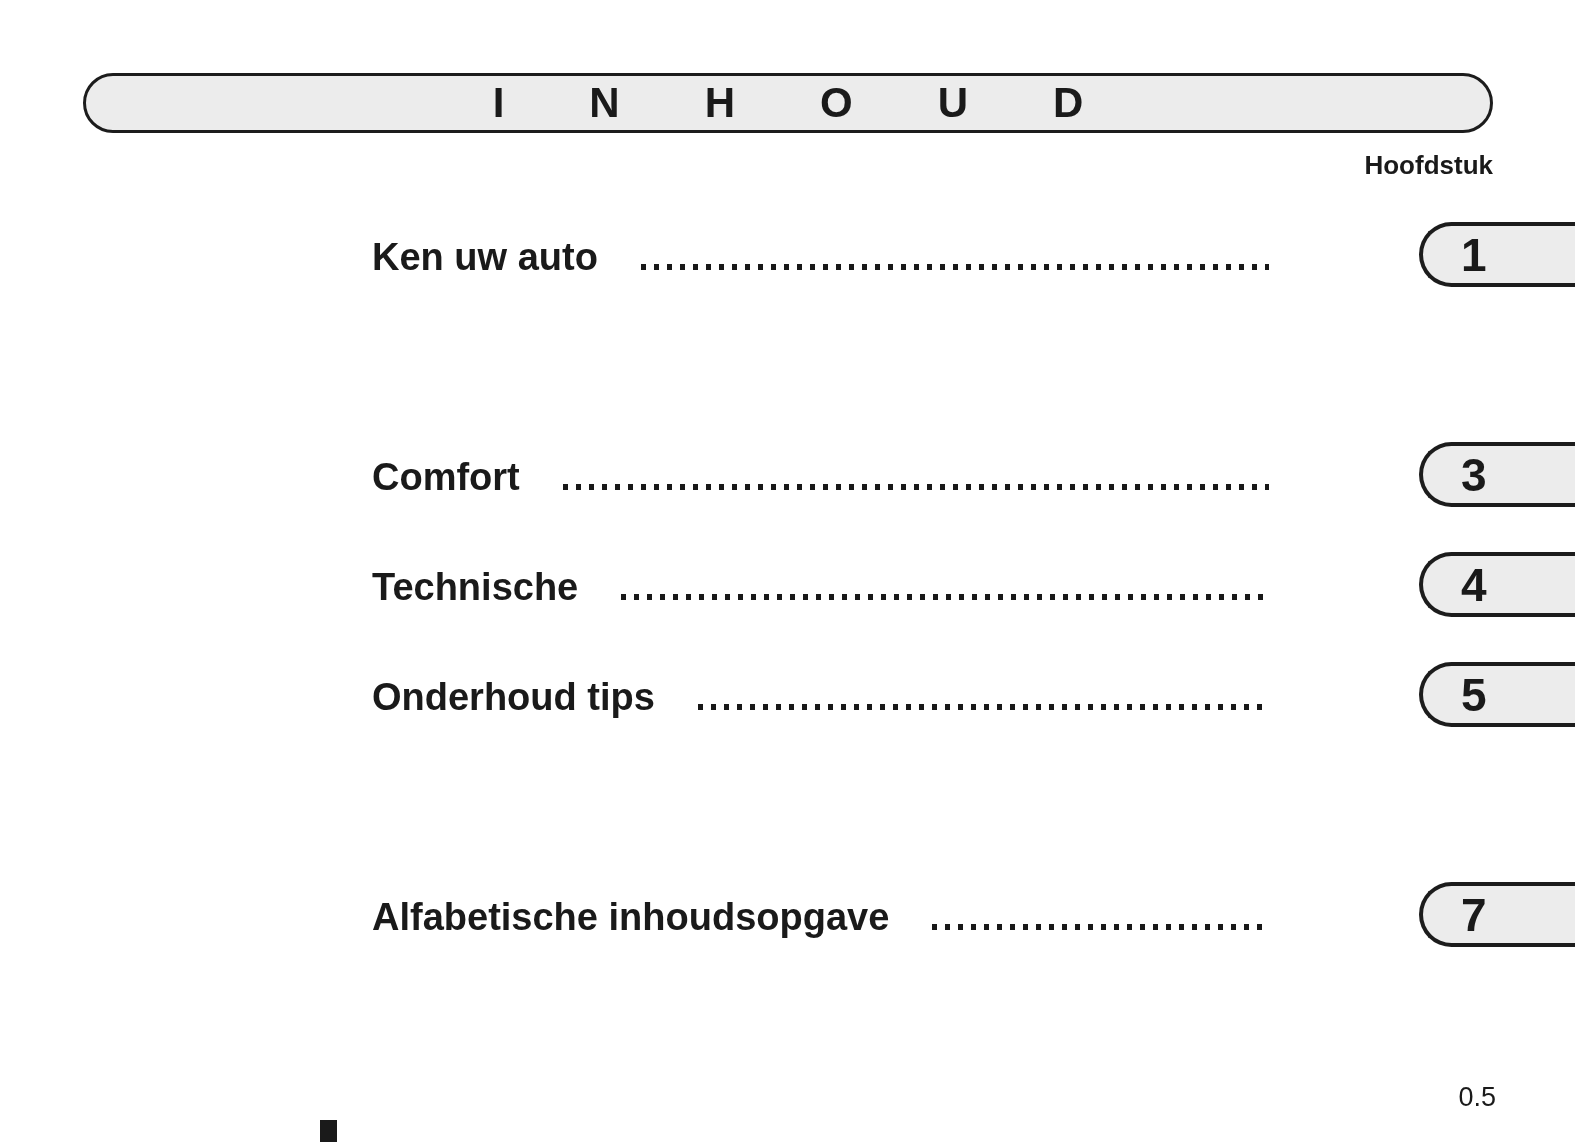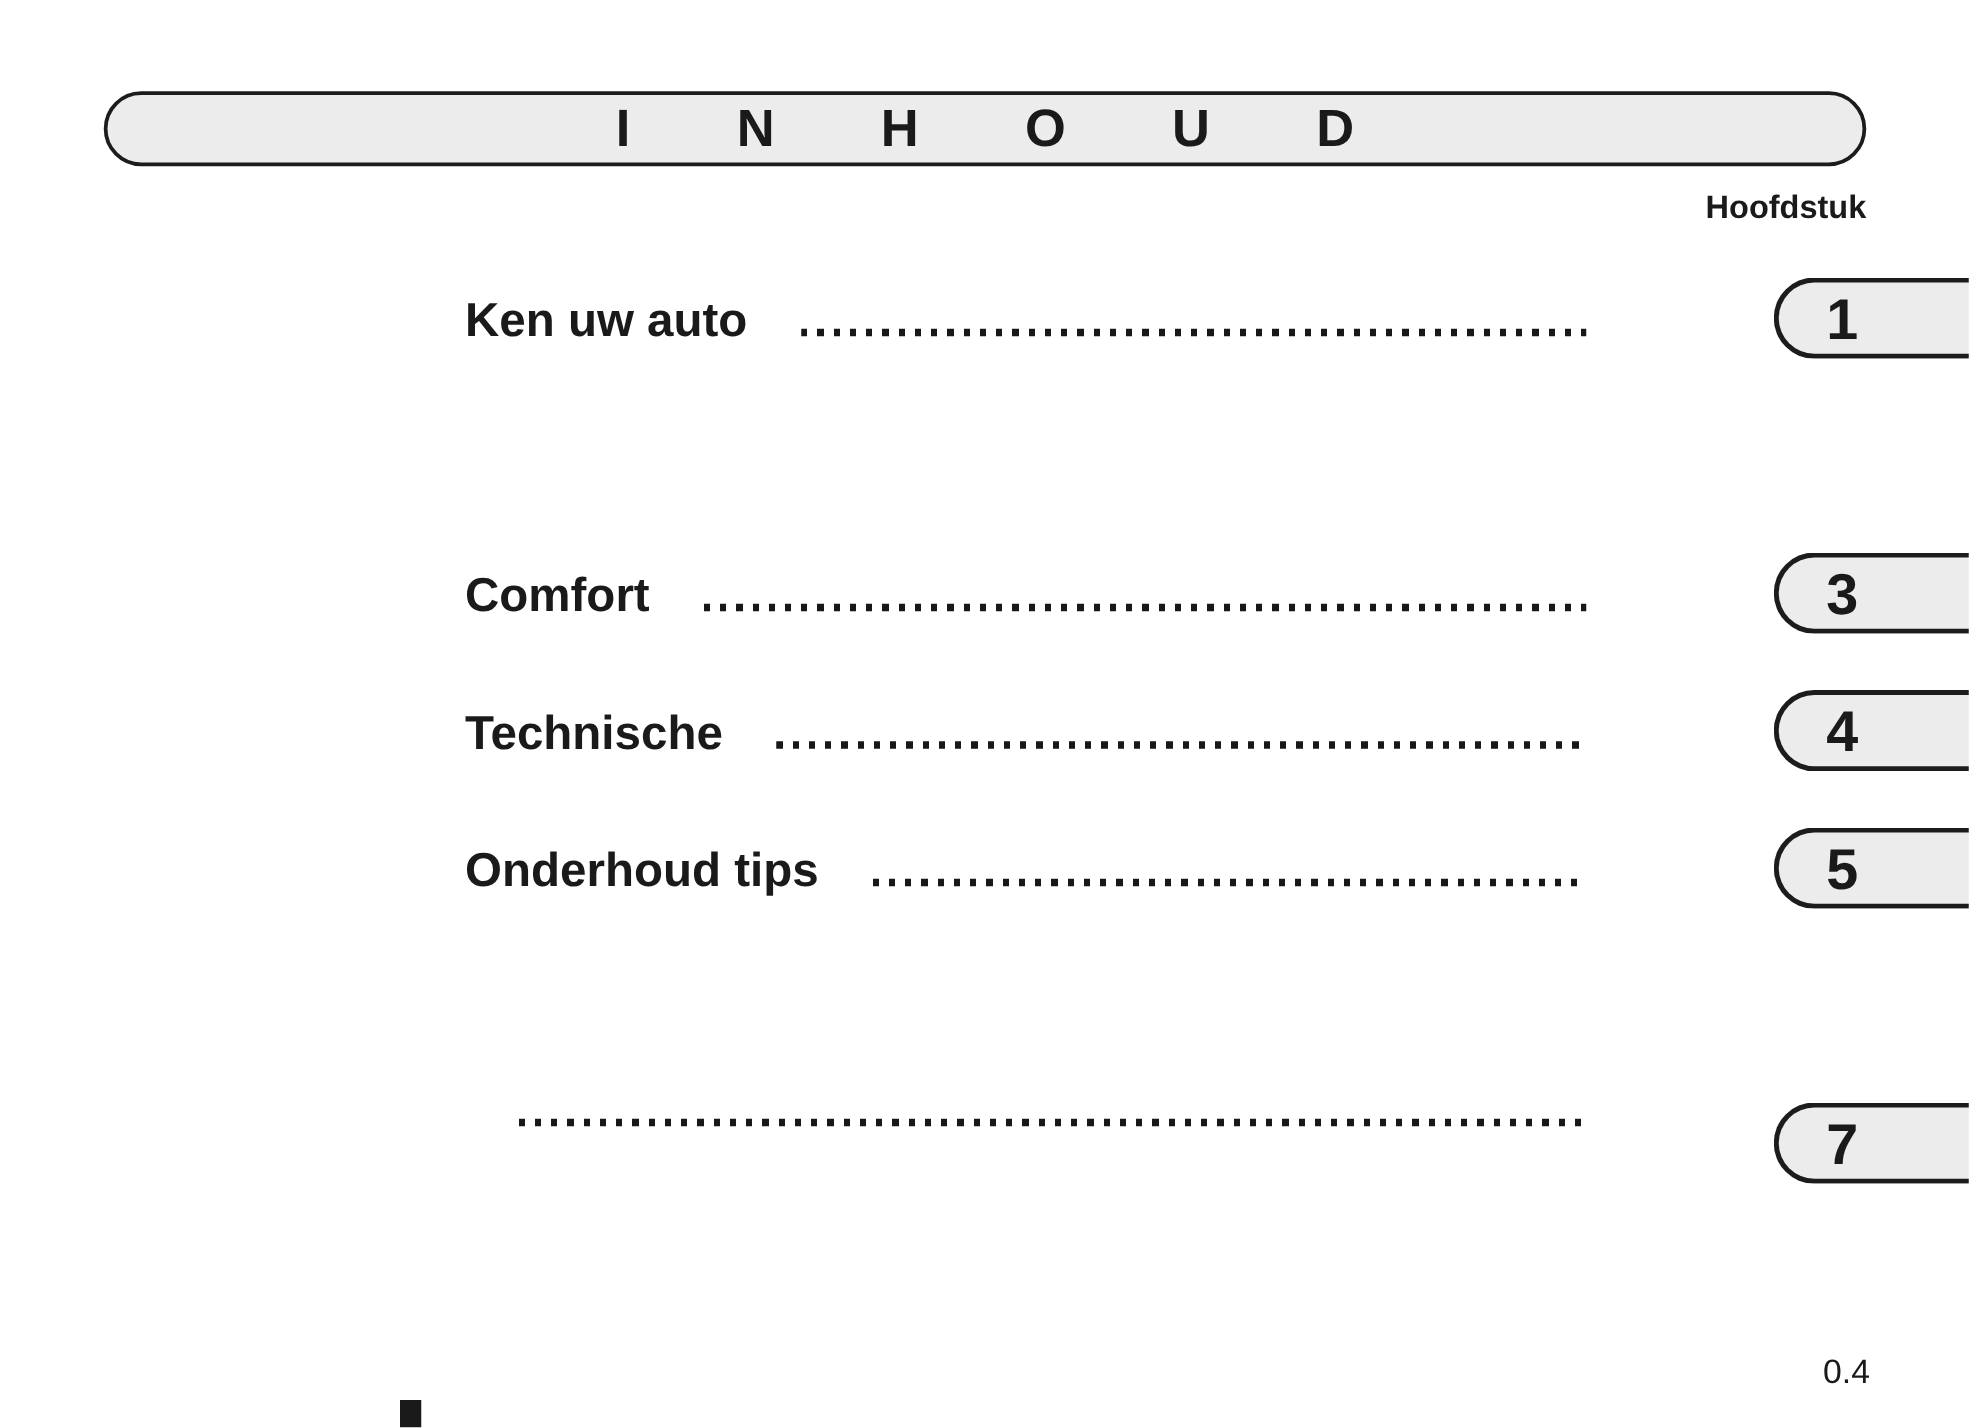--- a/index.html
+++ b/index.html
@@ -156,23 +156,24 @@
       <div class="dot-leader"></div>
     </div>
     <div class="chapter-tab">
       <span class="tab-number">5</span>
     </div>
   </div>
 
 
   <div class="toc-row" style="top:882px">
     <div class="row-line">
+      <span class="toc-label">Alfabetische inhoudsopgave</span>
       <div class="dot-leader"></div>
     </div>
     <div class="chapter-tab">
       <span class="tab-number">7</span>
     </div>
   </div>
 
-  <div class="page-number">0.4</div>
+  <div class="page-number">0.5</div>
   <div class="footer-mark"></div>
 
 </div>
 
 </body></html>

